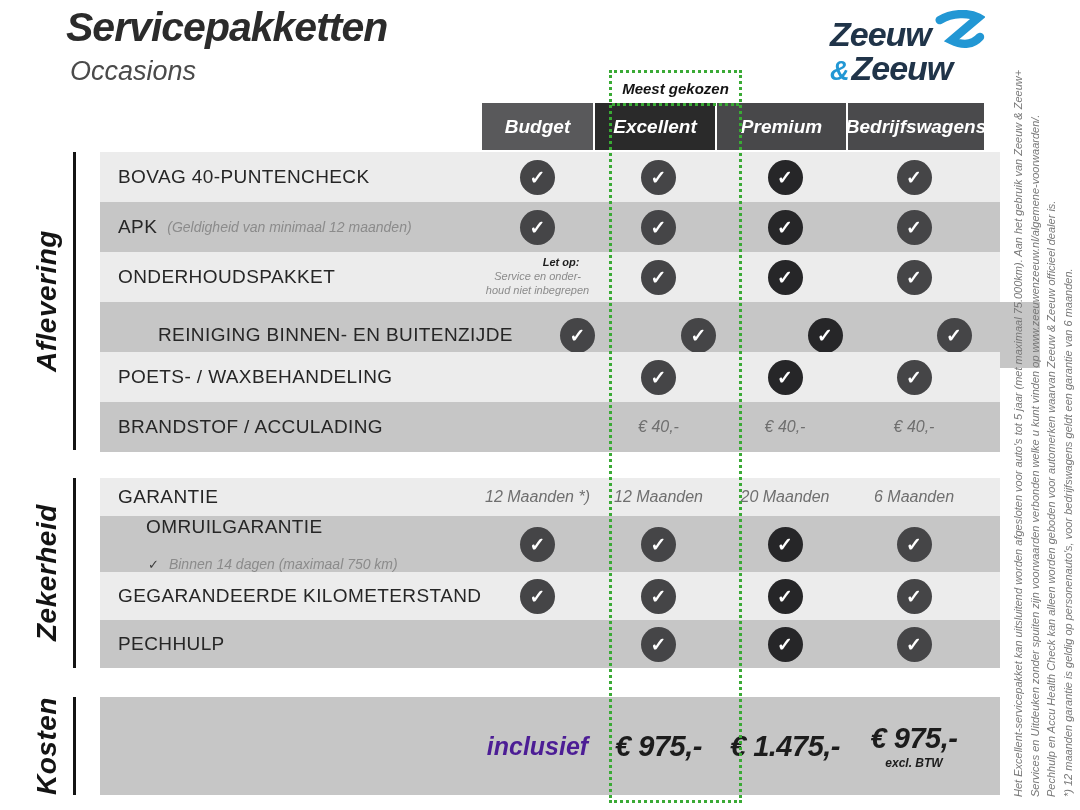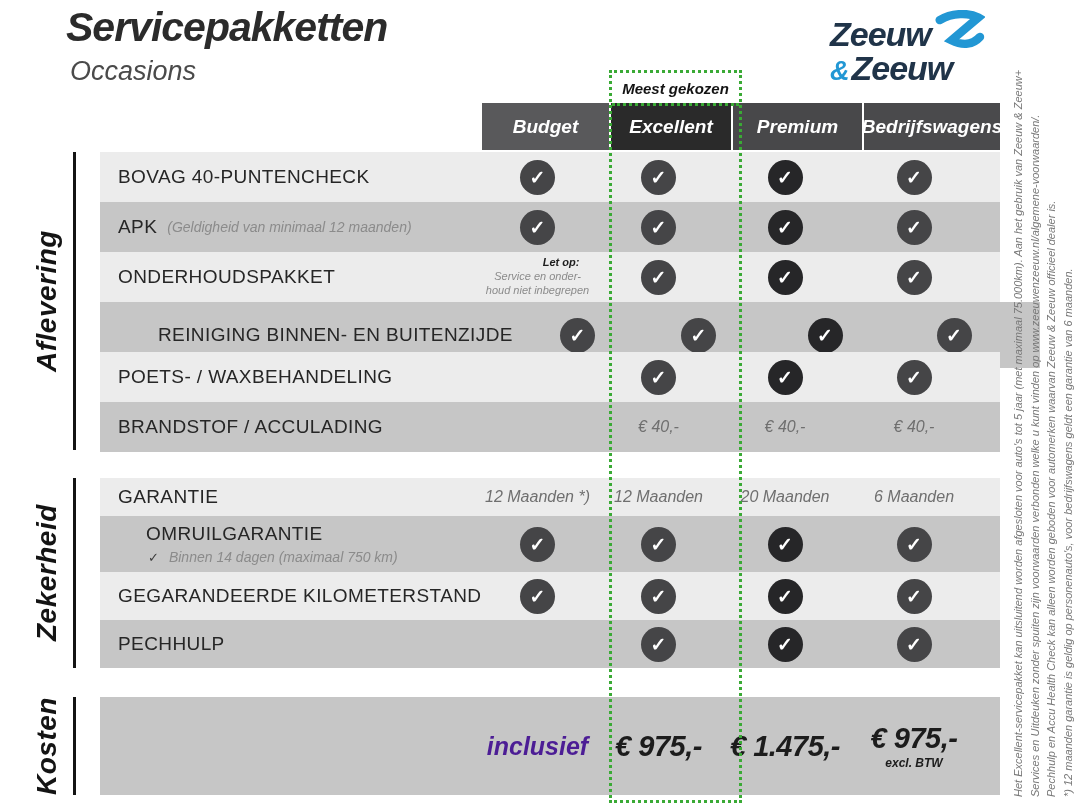--- a/index.html
+++ b/index.html
@@ -15,38 +15,38 @@
   .logo{position:absolute;left:830px;top:6px;width:190px;line-height:1.0;}
   .logo-row{display:flex;align-items:flex-end;}
   .logo-word{font-style:italic;font-weight:bold;font-size:34px;color:#203449;letter-spacing:-1px;}
   .logo-amp{font-style:italic;font-weight:bold;font-size:27px;color:#2297d4;margin-right:2px;}
   .logo-z{margin-left:2px;position:relative;top:4px;}
 
   
   .colheads{position:absolute;left:482px;top:103px;display:flex;}
   .colhead{height:47px;display:flex;align-items:center;justify-content:center;
            color:#ffffff;font-style:italic;font-weight:bold;font-size:19px;}
-  .ch-budget{width:127px;margin-right:2px;background:#59595b;}
+  .ch-budget{width:111px;margin-right:2px;background:#59595b;}
   .ch-premium{width:129px;margin-right:2px;background:#48484a;}
   .ch-excellent{width:120px;margin-right:2px;background:#2a2a2a;}
   .ch-bedrijfs{width:136px;background:#4a4a4c;}
 
   
   .row{position:absolute;left:100px;width:900px;display:flex;}
   .row.light{background:#ececec;}
   .row.dark{background:#c6c6c6;}
   .cell{display:flex;align-items:center;justify-content:center;}
   .c-label{width:382px;justify-content:flex-start;padding-left:18px;box-sizing:border-box;}
   .c-budget{width:111px;}
   .c-premium{width:131px;}
   .c-excellent{width:122px;}
   .c-bedrijfs{width:136px;}
   .row-label{font-size:19px;color:#262626;letter-spacing:.4px;}
   .row-sub{font-style:italic;font-size:14px;color:#8b8b8b;margin-left:10px;}
-  .stacked{flex-direction:column;align-items:flex-start;justify-content:center;padding-left:46px;}
+  .stacked{flex-direction:column;align-items:flex-start;justify-content:space-between;padding-left:46px;}
   .sub-line{display:flex;align-items:center;margin-top:4px;}
   .sub-check{font-size:13px;color:#3c3c3c;margin-right:10px;margin-left:2px;}
   .sub-check::before{content:"\2713";}
 
   .check{width:35px;height:35px;border-radius:50%;background:#454547;display:flex;
          align-items:center;justify-content:center;color:#fff;font-size:19px;font-weight:bold;}
   .check::before{content:"\2713";}
   .check.excellent{background:#262628;}
 
   .val-text{font-style:italic;font-size:16px;color:#6f6f6f;}

